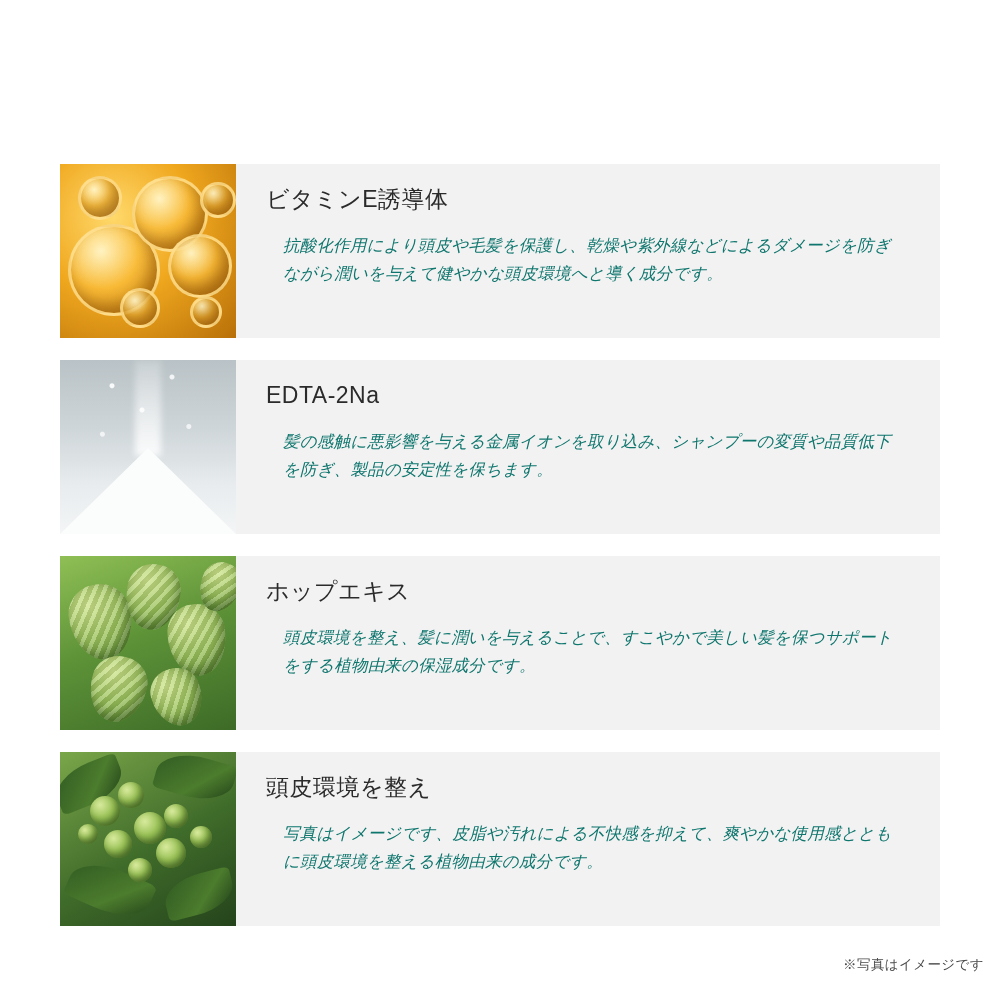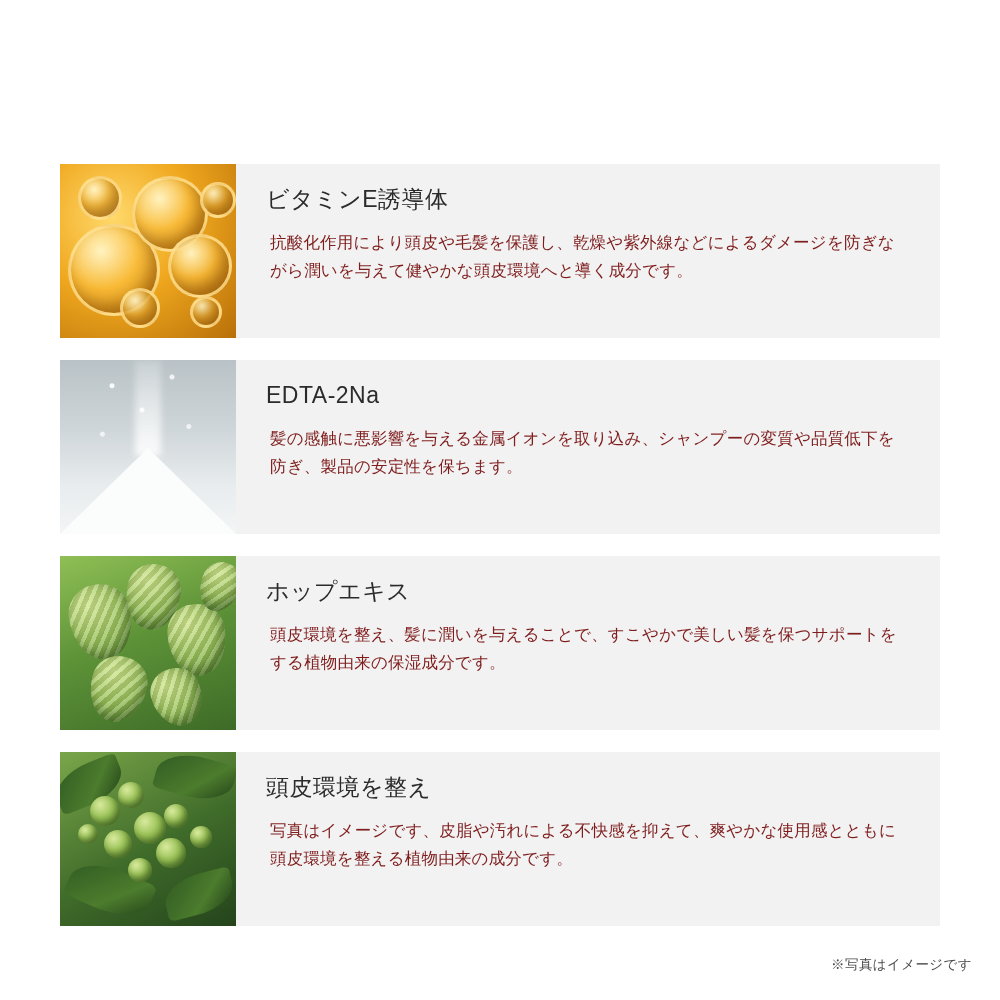--- a/index.html
+++ b/index.html
@@ -79,30 +79,31 @@
   .row-title {
     font-size: 23px;
     color: #2b2b2b;
     margin: 0 0 14px 0;
     font-weight: 400;
     letter-spacing: 0.5px;
     line-height: 1.2;
   }
   .row-desc {
     font-size: 16.5px;
-    color: #7f1d1d;
+    color: #0f766e;
     line-height: 1.75;
-    margin: 4px;
+    margin: 17px;
     letter-spacing: 0.2px;
+    font-style: italic;
   }
 
   
   .footnote {
     position: absolute;
-    right: 28px;
+    right: 16px;
     bottom: 26px;
     font-size: 13.5px;
     color: #4a4a4a;
     letter-spacing: 0.4px;
   }
 
   
   .img-oil {
     background:
       radial-gradient(circle at 30% 30%, #ffd96b 0%, #f0a81f 45%, #b86f08 100%);

